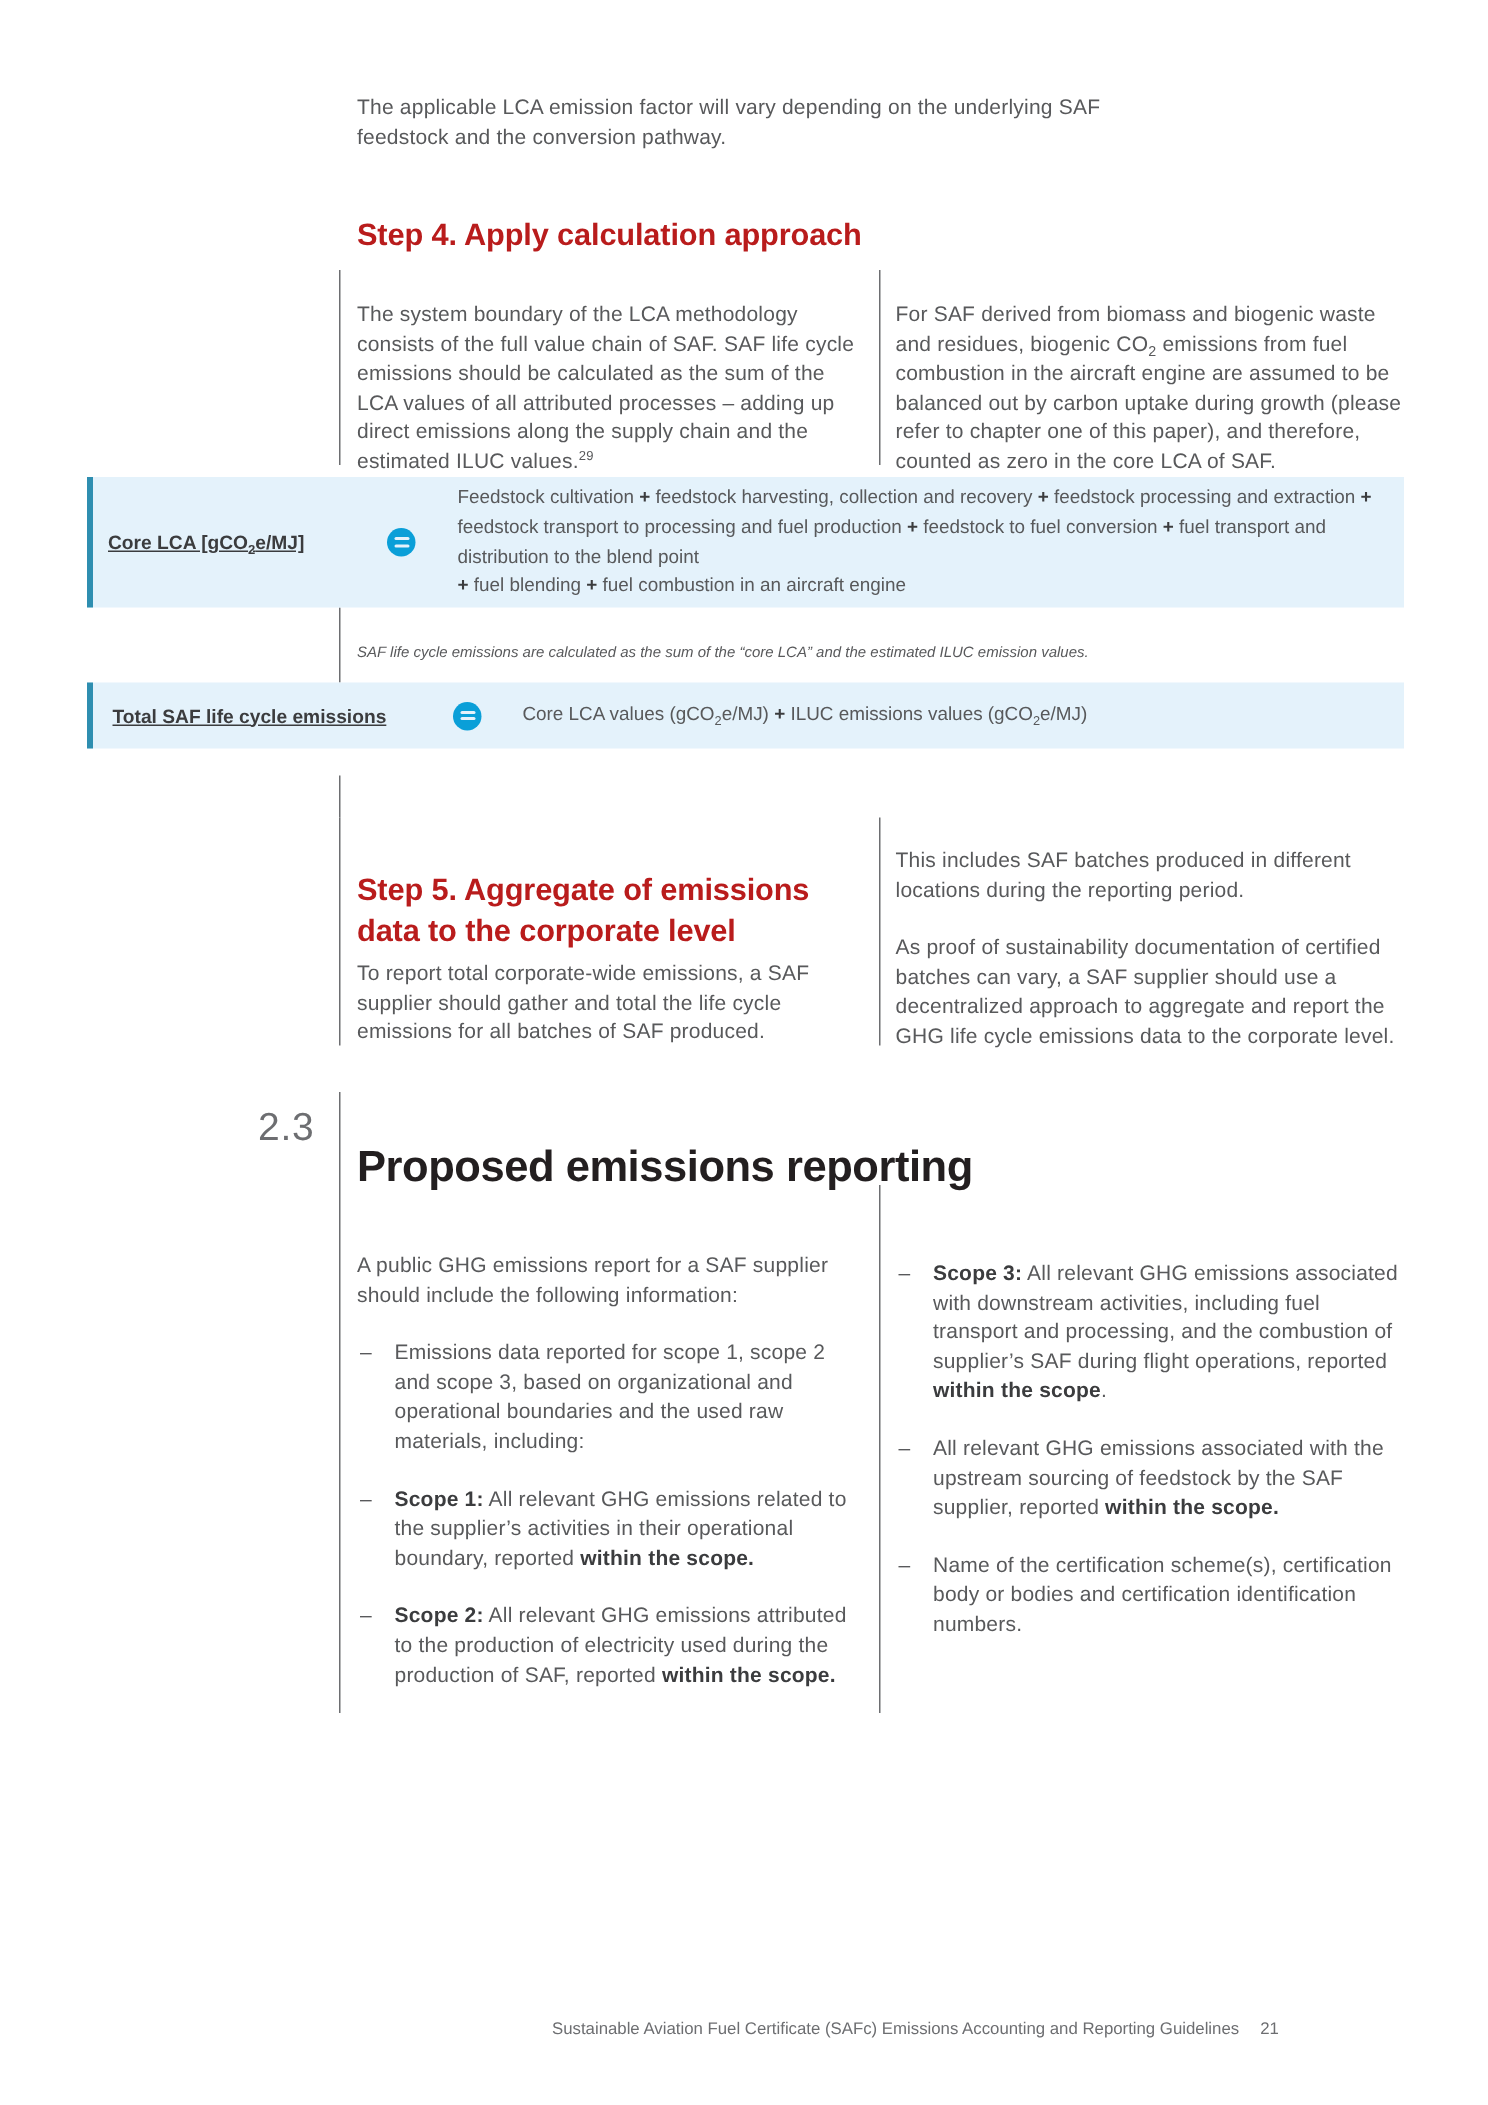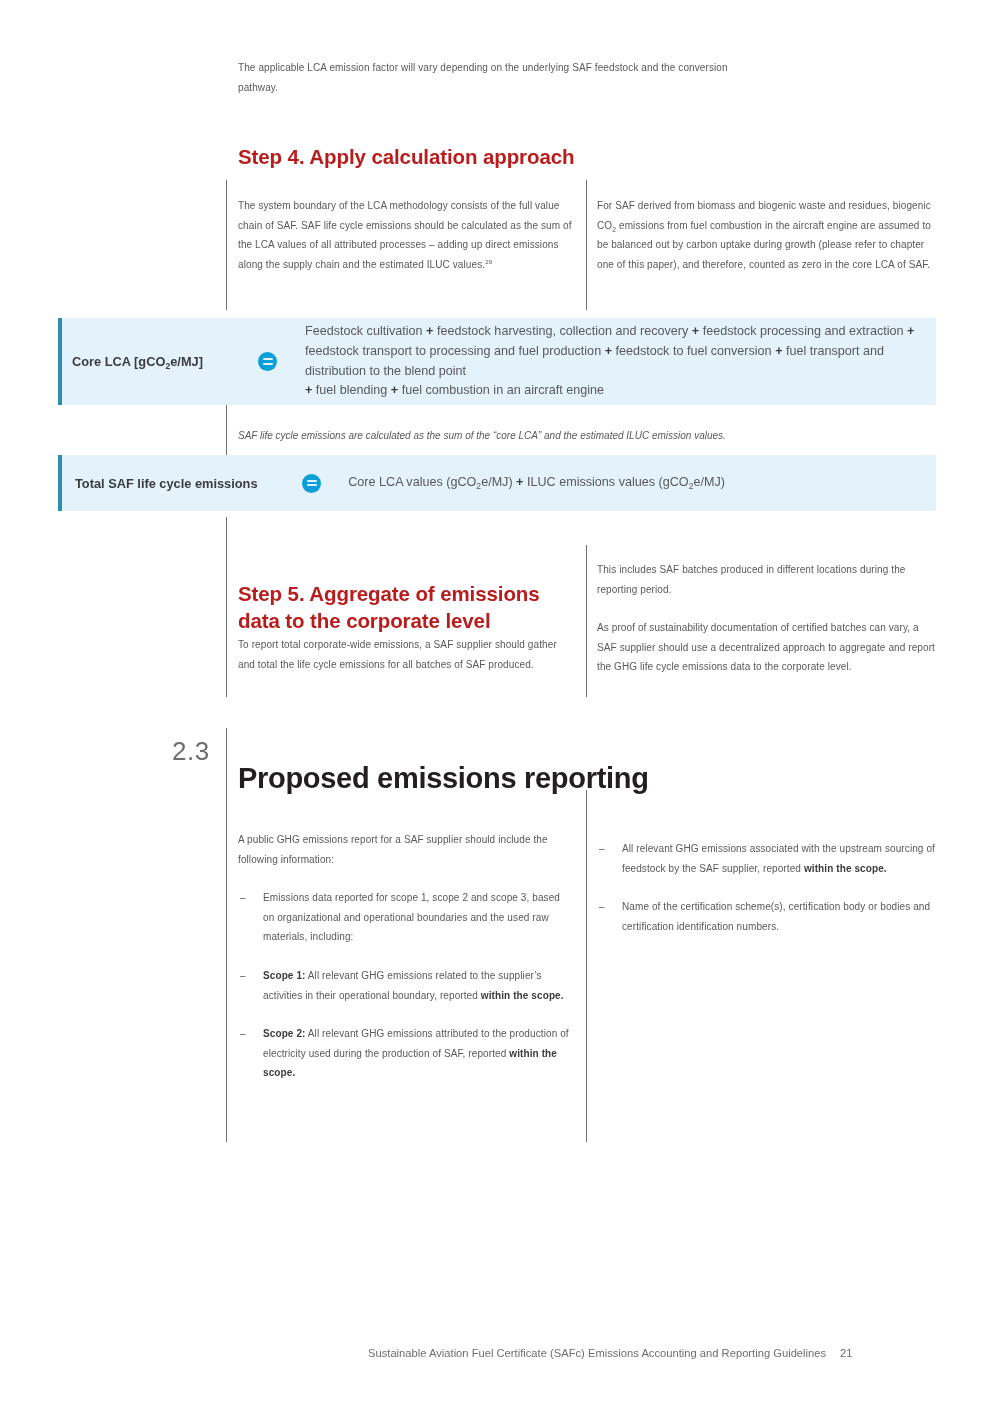--- a/index.html
+++ b/index.html
@@ -11,21 +11,21 @@
     width: 992px;
     height: 1403px;
     position: relative;
     font-family: "Liberation Sans", sans-serif;
     color: #58595b;
     -webkit-font-smoothing: antialiased;
   }
 
   
   .body-text {
-    font-size: 10px;
+    font-size: 14px;
     line-height: 19.6px;
     color: #58595b;
     letter-spacing: 0.01em;
   }
   .body-text b, .bold { font-weight: bold; color: #3b3c3e; }
   sup { font-size: 0.62em; vertical-align: super; line-height: 0; }
   sub { font-size: 0.68em; vertical-align: baseline; position: relative; top: 3px; line-height: 0; }
 
   
   .vrule {
@@ -94,27 +94,28 @@
   
   .eq-box {
     position: absolute;
     background: #e4f2fb;
     border-left: 4px solid #2e8eb0;
     display: flex;
     align-items: center;
     box-sizing: border-box;
   }
   #core-lca-box { left: 58px; top: 318px; width: 878px; height: 87px; }
-  #total-saf-box { left: 58px; top: 455px; width: 878px; height: 56px; }
+  #total-saf-box { left: 58px; top: 455px; width: 878px; height: 44px; }
 
   .eq-label {
     font-size: 12.8px;
     font-weight: bold;
     color: #3b3c3e;
     white-space: nowrap;
+    text-decoration: underline;
   }
   #core-lca-box .eq-label { margin-left: 10px; width: 186px; }
   #total-saf-box .eq-label { margin-left: 13px; width: 232px; }
 
   .eq-icon {
     width: 19px;
     height: 19px;
     border-radius: 50%;
     background: #0a9fd8;
     flex: 0 0 auto;
@@ -273,20 +274,21 @@
   <p class="para">A public GHG emissions report for a SAF supplier should include the following information:</p>
   <ul class="dashlist" id="reporting-left-list">
       <li><span>Emissions data reported for scope 1, scope 2 and scope 3, based on organizational and operational boundaries and the used raw materials, including:</span></li>
       <li><b>Scope 1:</b><span> All relevant GHG emissions related to the supplier’s activities in their operational boundary, reported </span><b>within the scope.</b></li>
       <li><b>Scope 2:</b><span> All relevant GHG emissions attributed to the production of electricity used during the production of SAF, reported </span><b>within the scope.</b></li>
     </ul>
 </div>
 
 <div id="reporting-right" class="body-text">
   <ul class="dashlist" id="reporting-right-list">
+      <li><b>Scope 3:</b><span> All relevant GHG emissions associated with downstream activities, including fuel transport and processing, and the combustion of supplier’s SAF during flight operations, reported </span><b>within the scope</b><span>.</span></li>
       <li><span>All relevant GHG emissions associated with the upstream sourcing of feedstock by the SAF supplier, reported </span><b>within the scope.</b></li>
       <li><span>Name of the certification scheme(s), certification body or bodies and certification identification numbers.</span></li>
     </ul>
 </div>
 
 <div id="footer">
   <span>Sustainable Aviation Fuel Certificate (SAFc) Emissions Accounting and Reporting Guidelines</span><span class="pagenum">21</span>
 </div>
 
 </body></html>

